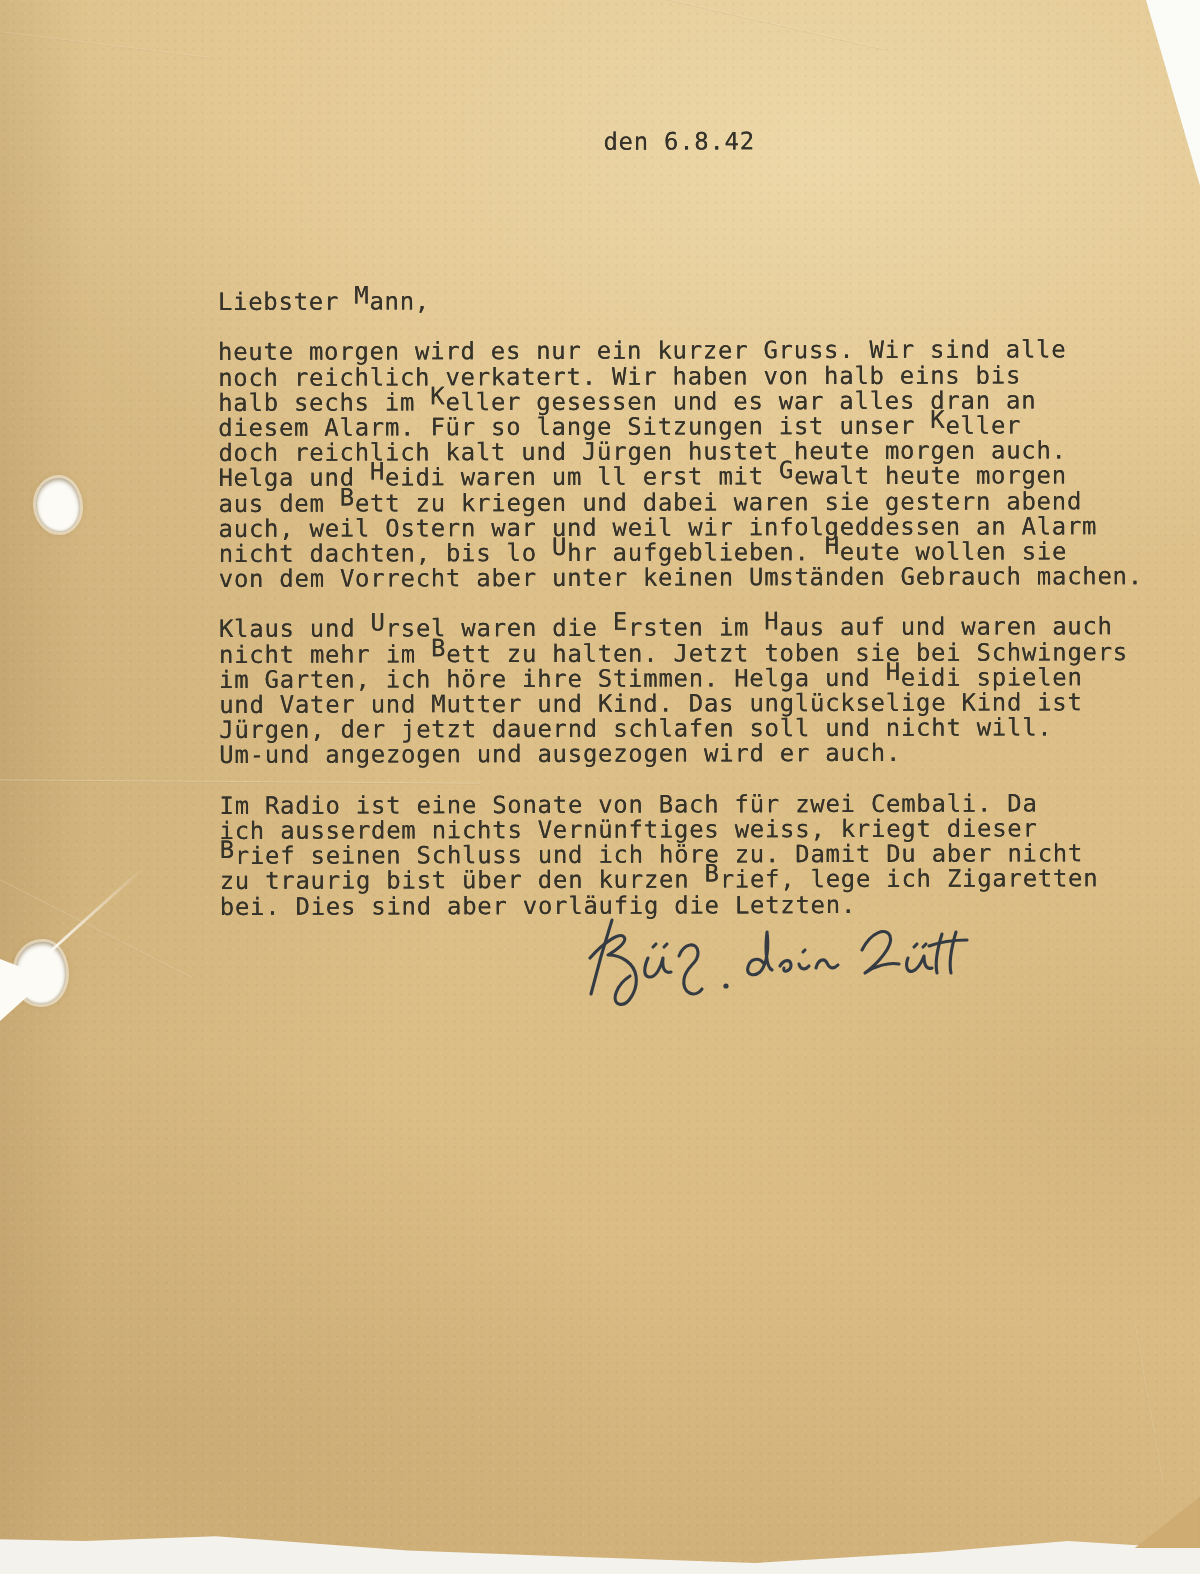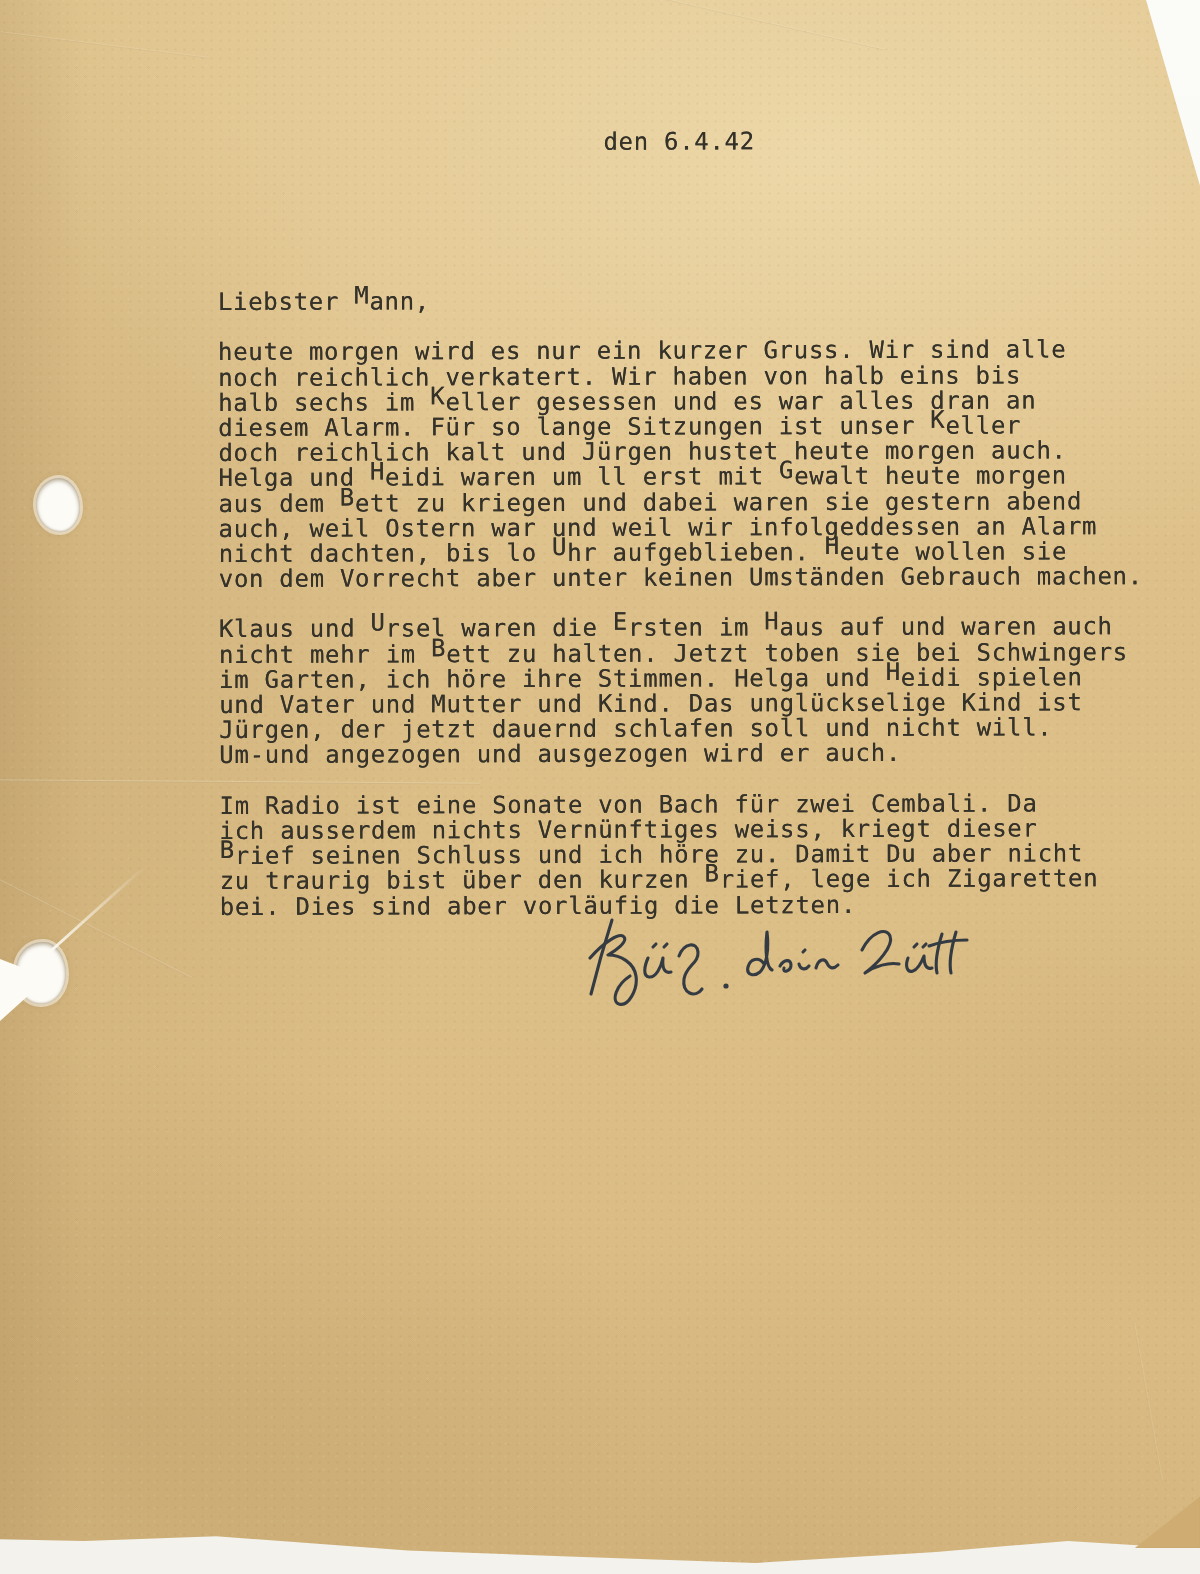--- a/index.html
+++ b/index.html
@@ -71,21 +71,21 @@
   <div class="crease" style="left:-12px;top:928px;width:215px;transform:rotate(27deg);opacity:.4;"></div>
   <div class="crease" style="left:1068px;top:1400px;width:160px;transform:rotate(80deg);opacity:.3;"></div>
 
   <div class="hole" style="left:36px;top:478px;width:44px;height:54px;border-radius:52% 48% 46% 54%/48% 55% 45% 52%;"></div>
   <div class="hole" style="left:16px;top:942px;width:50px;height:62px;border-radius:55% 45% 50% 50%/46% 54% 50% 50%;"></div>
   <div class="tear" style="left:0;top:950px;width:38px;height:74px;clip-path:polygon(0 12%, 100% 32%, 82% 58%, 0 96%);"></div>
   <div class="scratch" style="left:48px;top:952px;width:130px;transform:rotate(-42deg);"></div>
   <div class="foldcorner" style="left:1126px;top:1492px;width:74px;height:56px;"></div>
 
   <div class="typed">
-    <div class="date">den 6.4.42</div>
+    <div class="date">den 6.8.42</div>
     <div class="bodytext">
         <div class="para">
           <div class="line">Liebster <span class="up">M</span>ann,</div>
         </div>
         <div class="para">
           <div class="line">heute morgen wird es nur ein kurzer Gruss. Wir sind alle</div>
           <div class="line">noch reichlich verkatert. Wir haben von halb eins bis</div>
           <div class="line">halb sechs im <span class="up">K</span>eller gesessen und es war alles dran an</div>
           <div class="line">diesem Alarm. Für so lange Sitzungen ist unser <span class="up">K</span>eller</div>
           <div class="line">doch reichlich kalt und Jürgen hustet heute morgen auch.</div>

